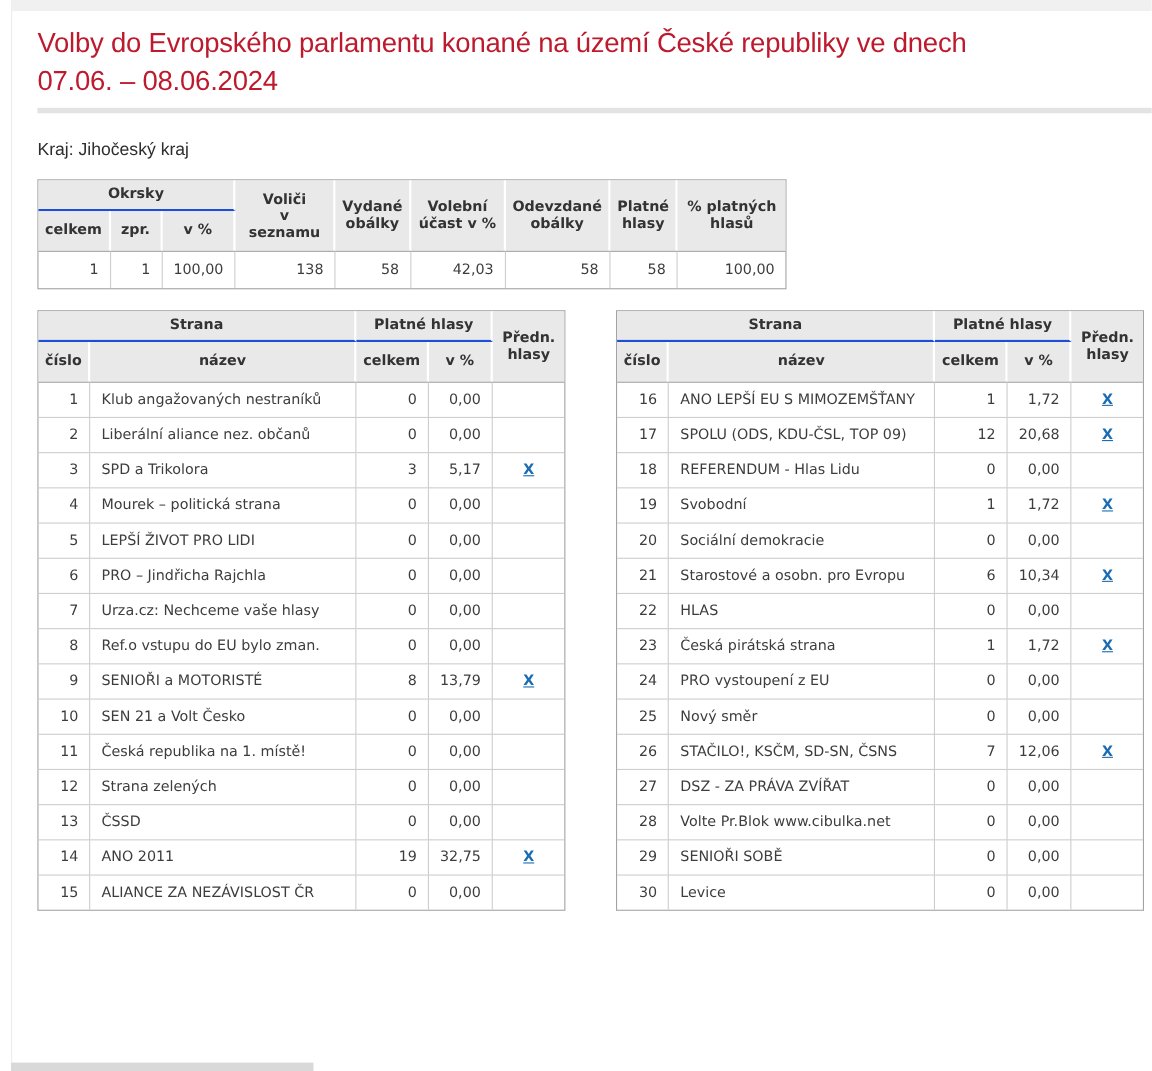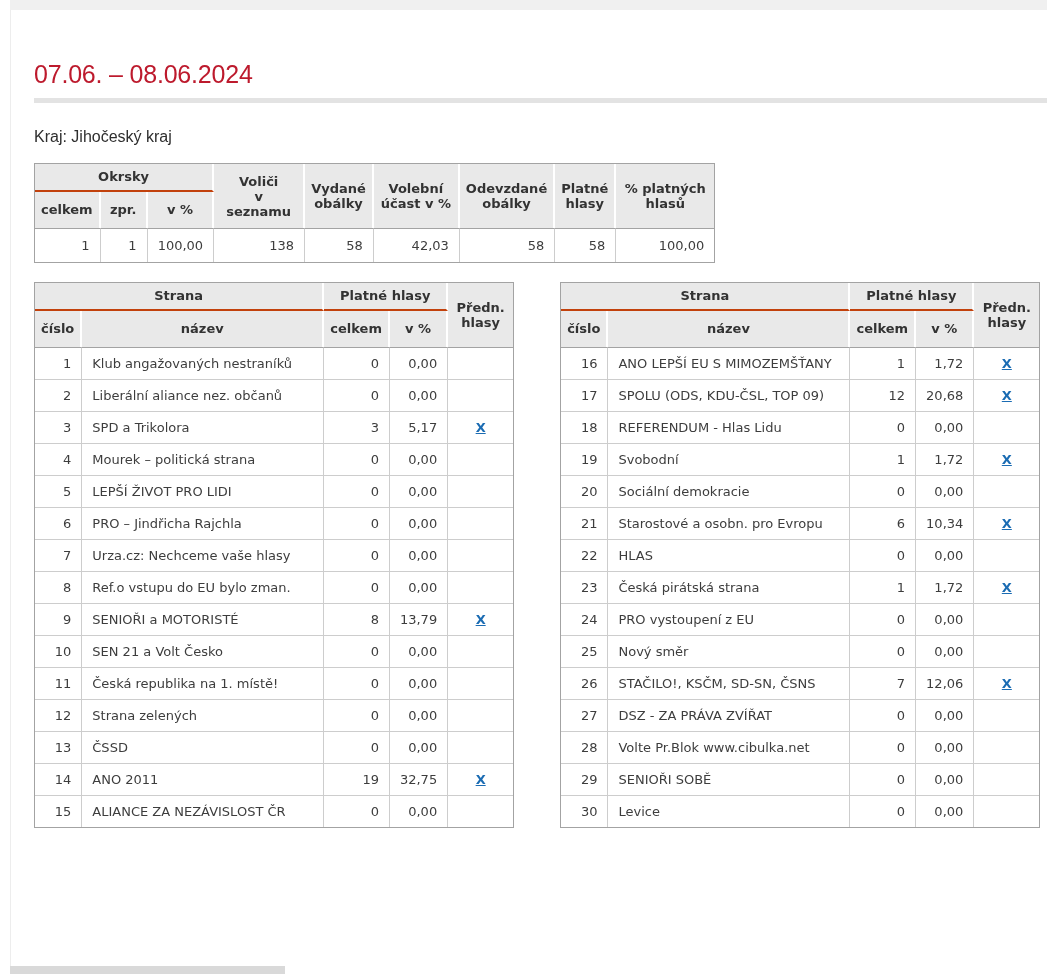--- a/index.html
+++ b/index.html
@@ -49,21 +49,21 @@
     background: #fff;
     font-size: 13px; color: #3d3d3d;
   }
   th {
     background: #e9e9e9;
     font-size: 13px; font-weight: bold; color: #333;
     text-align: center; vertical-align: middle;
     padding: 5px 6px; line-height: 16px;
     border-right: 2px solid #fff;
   }
-  th.sep { border-bottom: 2px solid #c2410c; }
+  th.sep { border-bottom: 2px solid #1d4ed8; }
   th.edge { border-right: none; }
   th.wrap { white-space: pre-line; line-height: 15px; }
   th.row2 { padding: 10px 6px; }
   td {
     padding: 7px 10px; line-height: 17px;
     border-right: 1px solid #cdcdcd;
     border-bottom: 1px solid #cdcdcd;
     vertical-align: middle;
     white-space: nowrap; overflow: hidden;
   }
@@ -81,21 +81,21 @@
   }
 </style>
 </head>
 <body>
 
 <div class="top-strip"></div>
 
 <div class="content">
 
   <h1 class="page-title">
-    <br>
+    <span>Volby do Evropského parlamentu konané na území České republiky ve dnech</span><br>
     <span>07.06. – 08.06.2024</span>
   </h1>
 
   <div class="divider"></div>
 
 
   <p class="region-line">Kraj: Jihočeský kraj</p>
 
   <table class="summary-table">
     <colgroup>

